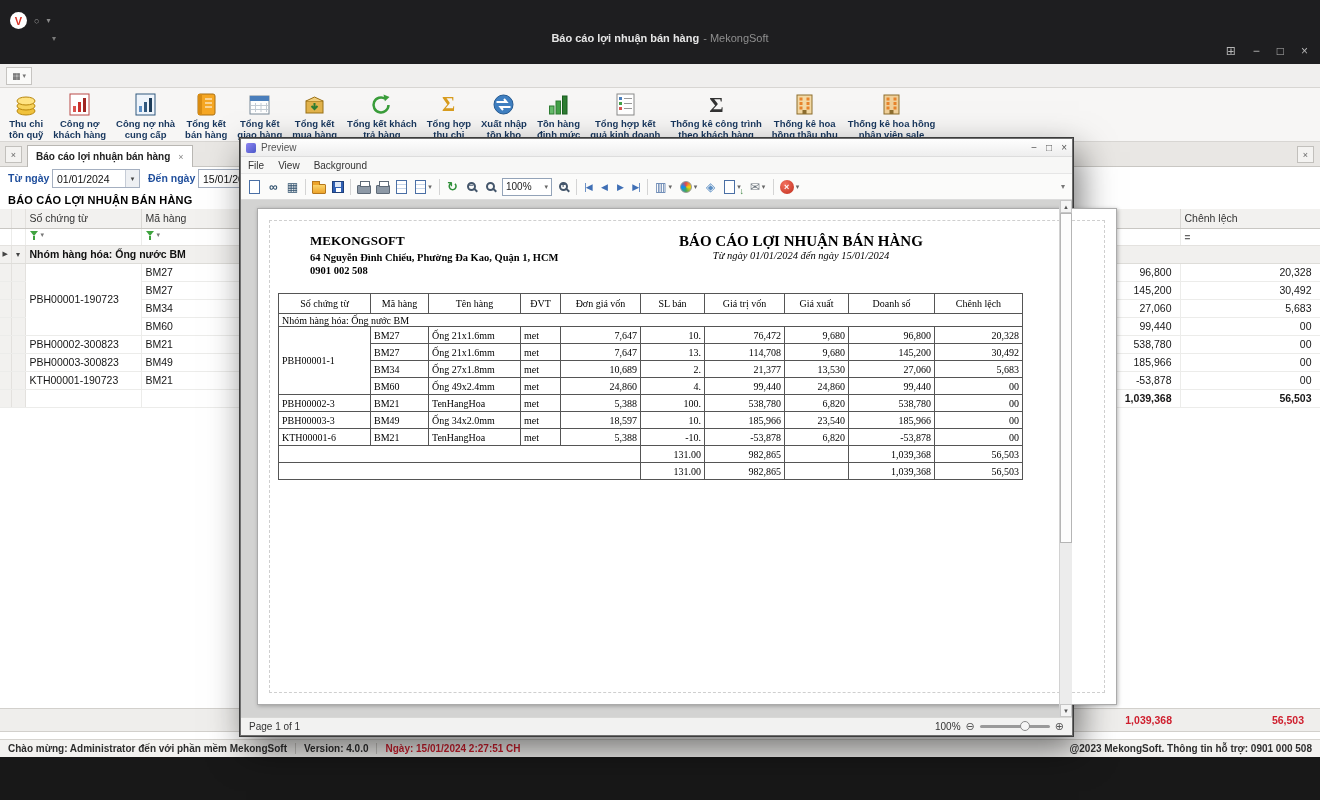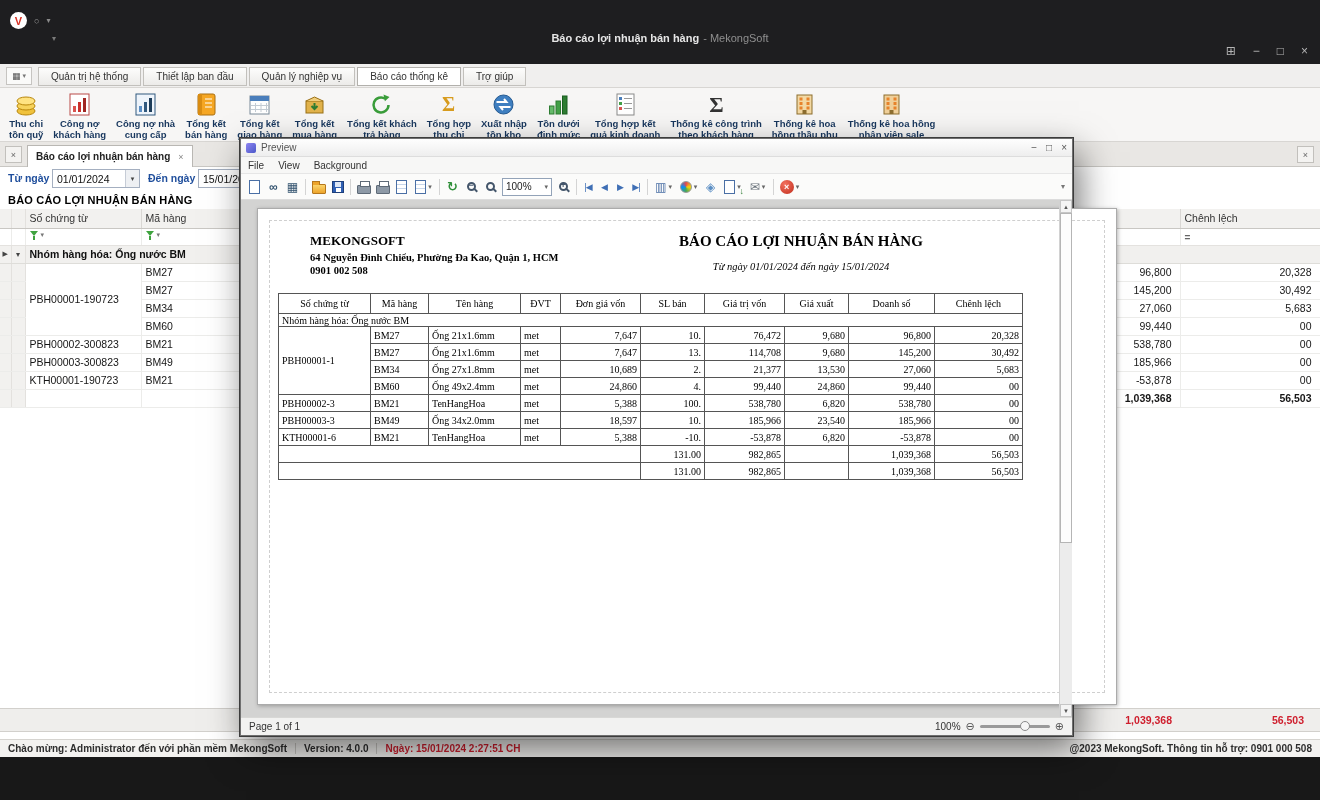--- a/index.html
+++ b/index.html
@@ -118,21 +118,21 @@
 .zoomcombo{width:50px;height:18px;border:1px solid #93a3b8;background:#fff;display:inline-flex;align-items:center;justify-content:space-between;font-size:10px;color:#222;padding:0 3px;margin:0 2px}
 .pv-content{position:absolute;left:0;top:61px;right:0;bottom:18px;background:#d3d3d2}
 .pv-page{position:absolute;left:16px;top:8px;width:860px;height:497px;background:#fff;border:1px solid #ababab;box-shadow:1px 1px 4px rgba(0,0,0,.28)}
 .pg-margin{position:absolute;inset:11px;border:1px dashed #cfcfcf}
 .rp-company{position:absolute;left:52px;top:24px;font-family:"Liberation Serif","DejaVu Serif",serif;color:#000}
 .rp-name{font-size:13px;font-weight:bold}
 .rp-addr{font-size:10.5px;font-weight:bold;margin-top:3px}
 .rp-phone{font-size:10.5px;font-weight:bold;margin-top:2px}
 .rp-titleblock{position:absolute;left:320px;top:24px;width:446px;text-align:center;font-family:"Liberation Serif","DejaVu Serif",serif;color:#000}
 .rp-title{font-size:15px;font-weight:bold}
-.rp-sub{font-size:10.5px;font-style:italic;margin-top:11px}
+.rp-sub{font-size:10.5px;font-style:italic;margin-top:0}
 .rpt{position:absolute;left:20px;top:84px;width:744px;border-collapse:collapse;table-layout:fixed;font-family:"Liberation Serif","DejaVu Serif",serif;font-size:10px;color:#000}
 .rpt th,.rpt td{border:1px solid #555;padding:2px 3px;overflow:hidden;white-space:nowrap}
 .rpt th{font-weight:normal;text-align:center;height:20px}
 .rpt td{height:17px}
 .rpt .rg td{height:13px;padding:0 3px;text-align:left}
 .rpt .l{text-align:left}
 .rpt .n{text-align:right}
 .rpt .mid{vertical-align:middle}
 .pv-scroll{position:absolute;right:0;top:0;bottom:0;width:13px;background:#ececec;border-left:1px solid #d2d2d2}
 .pv-sarrow{position:absolute;left:0;width:12px;height:13px;background:#f4f4f4;border:1px solid #c6c6c6;font-size:6px;color:#555;display:flex;align-items:center;justify-content:center}
@@ -165,27 +165,20 @@
       <span>□</span>
       <span>×</span>
     </div>
   </div>
 
   <div class="menutabs">
     <div class="apps-btn">
       <span>▦</span>
       <span class="ac">▾</span>
     </div>
-    <div class="mtabs">
-      <div class="mtab">Quản trị hệ thống</div>
-      <div class="mtab">Thiết lập ban đầu</div>
-      <div class="mtab">Quản lý nghiệp vụ</div>
-      <div class="mtab active">Báo cáo thống kê</div>
-      <div class="mtab">Trợ giúp</div>
-    </div>
   </div>
 
   <div class="ribbon">
     <div class="rbtn">
       <span class="ricon">
           <svg width="27" height="27" viewBox="0 0 27 27">
             <ellipse cx="13" cy="20" rx="9" ry="4" fill="#f0c23c" stroke="#b8860b"></ellipse>
             <ellipse cx="13" cy="15" rx="9" ry="4" fill="#f7d35c" stroke="#b8860b"></ellipse>
             <ellipse cx="13" cy="10" rx="9" ry="4" fill="#ffe382" stroke="#b8860b"></ellipse>
           </svg>
@@ -277,21 +270,21 @@
       <span class="rlbl"><span>Xuất nhập</span><br><span>tồn kho</span></span>
     </div>
     <div class="rbtn">
       <span class="ricon">
           <svg width="27" height="27" viewBox="0 0 27 27">
             <rect x="4.5" y="15" width="4.5" height="8" fill="#66bb6a" stroke="#2e7d32"></rect>
             <rect x="11" y="10" width="4.5" height="13" fill="#43a047" stroke="#2e7d32"></rect>
             <rect x="17.5" y="5" width="4.5" height="18" fill="#2e7d32" stroke="#1b5e20"></rect>
           </svg>
         </span>
-      <span class="rlbl"><span>Tồn dưới</span><br><span>định mức</span></span>
+      <span class="rlbl"><span>Tồn hàng</span><br><span>định mức</span></span>
     </div>
     <div class="rbtn">
       <span class="ricon">
           <svg width="27" height="27" viewBox="0 0 27 27">
             <rect x="5" y="3" width="17" height="21" fill="#fff" stroke="#8a8a8a"></rect>
             <rect x="7" y="6" width="3" height="3" fill="#4a7ebb"></rect>
             <line x1="12" y1="7.5" x2="20" y2="7.5" stroke="#999"></line>
             <rect x="7" y="11" width="3" height="3" fill="#43a047"></rect>
             <line x1="12" y1="12.5" x2="20" y2="12.5" stroke="#999"></line>
             <rect x="7" y="16" width="3" height="3" fill="#d9534f"></rect>

